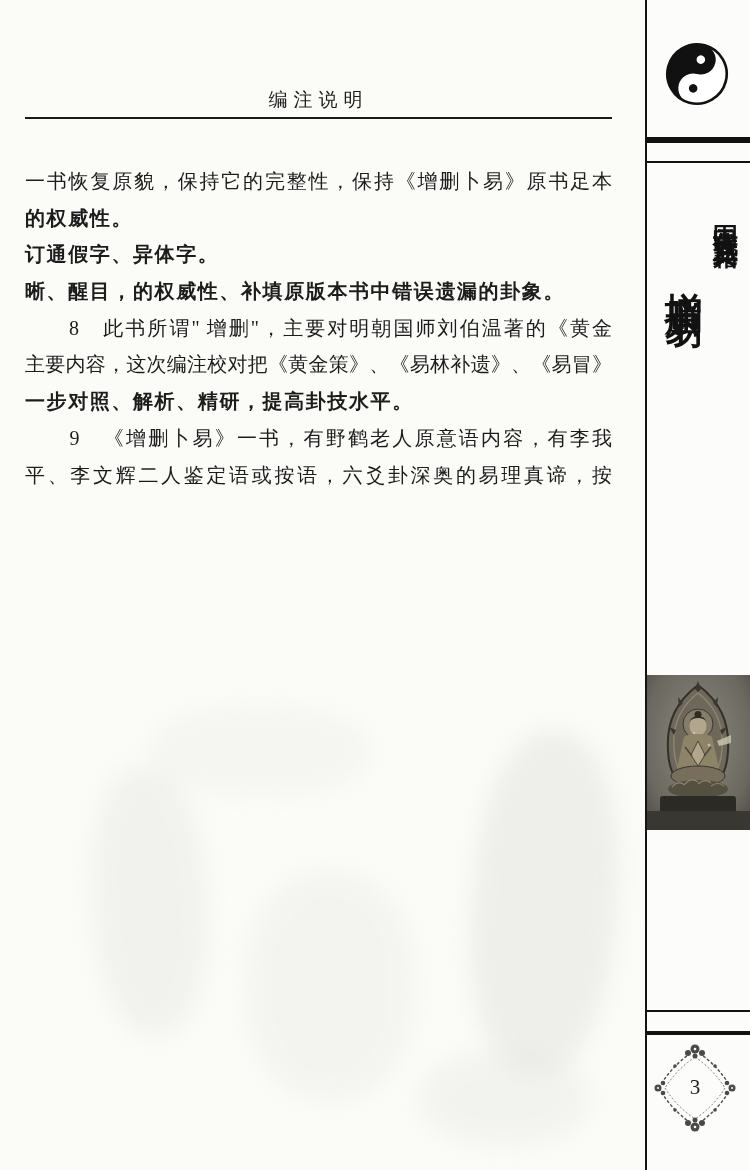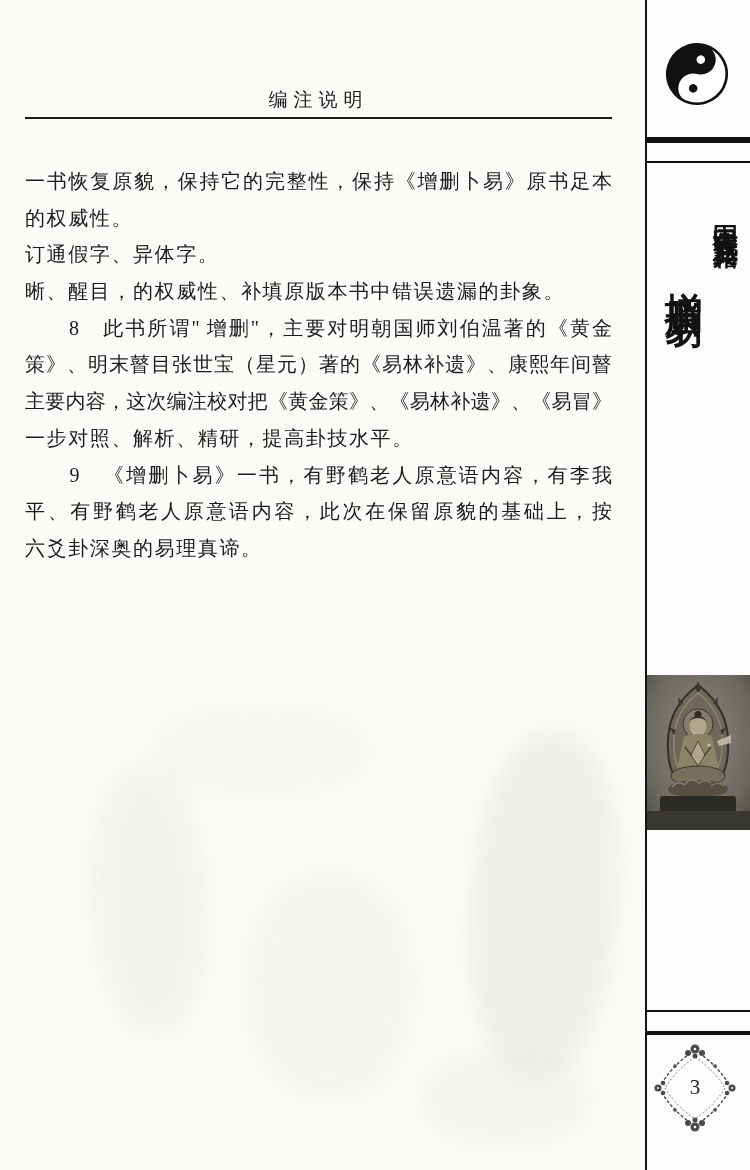--- a/index.html
+++ b/index.html
@@ -24,21 +24,21 @@
     background:#1a1a1a;
   }
 
   .text-block { position:absolute; left:25px; top:119px; width:587px;margin-top:28px; }
   .tl {
     font-size:20px; line-height:36.7px; color:#1c1c1c;
     text-align:justify; text-align-last:justify;
     text-justify:inter-character;
     height:36.7px; overflow:visible;
   }
-  .tl.last { text-align-last:left; letter-spacing:1.6px; }
+  .tl.last { text-align-last:left; letter-spacing:1.6px;font-weight:bold; }
 
   
   .ghost {
     position:absolute; background:#e4e4df; border-radius:45%;
     filter:blur(11px); pointer-events:none;
   }
   .g1 { left:472px; top:715px; width:145px; height:345px; opacity:.55; transform:rotate(4deg); }
   .g2 { left:92px;  top:750px; width:115px; height:270px; opacity:.40; transform:rotate(-3deg); }
   .g3 { left:245px; top:855px; width:170px; height:230px; opacity:.30; }
   .g4 { left:420px; top:1035px; width:170px; height:95px; opacity:.35; }
@@ -80,26 +80,24 @@
 
   <div class="running-head">编注说明</div>
   <div class="head-rule"></div>
 
   <div class="text-block">
     <div class="tl">一书恢复原貌，保持它的完整性，保持《增删卜易》原书足本</div>
     <div class="tl last">的权威性。</div>
     <div class="tl last">订通假字、异体字。</div>
     <div class="tl last">晰、醒目，的权威性、补填原版本书中错误遗漏的卦象。</div>
     <div class="tl">　　8　此书所谓" 增删"，主要对明朝国师刘伯温著的《黄金</div>
-    <div class="tl">策》、明末瞽目张世宝（星元）著的《易林补遗》、康熙年间瞽</div>
     <div class="tl">主要内容，这次编注校对把《黄金策》、《易林补遗》、《易冒》</div>
     <div class="tl last">一步对照、解析、精研，提高卦技水平。</div>
     <div class="tl">　　9　《增删卜易》一书，有野鹤老人原意语内容，有李我</div>
-    <div class="tl">平、有野鹤老人原意语内容，此次在保留原貌的基础上，按</div>
-    <div class="tl last">六爻卦深奥的易理真谛。</div>
+    <div class="tl">平、李文辉二人鉴定语或按语，六爻卦深奥的易理真谛，按</div>
   </div>
 
   <div class="ghost g1"></div>
   <div class="ghost g2"></div>
   <div class="ghost g3"></div>
   <div class="ghost g4"></div>
   <div class="ghost g5"></div>
 </div>
 
 <div class="sidebar">

